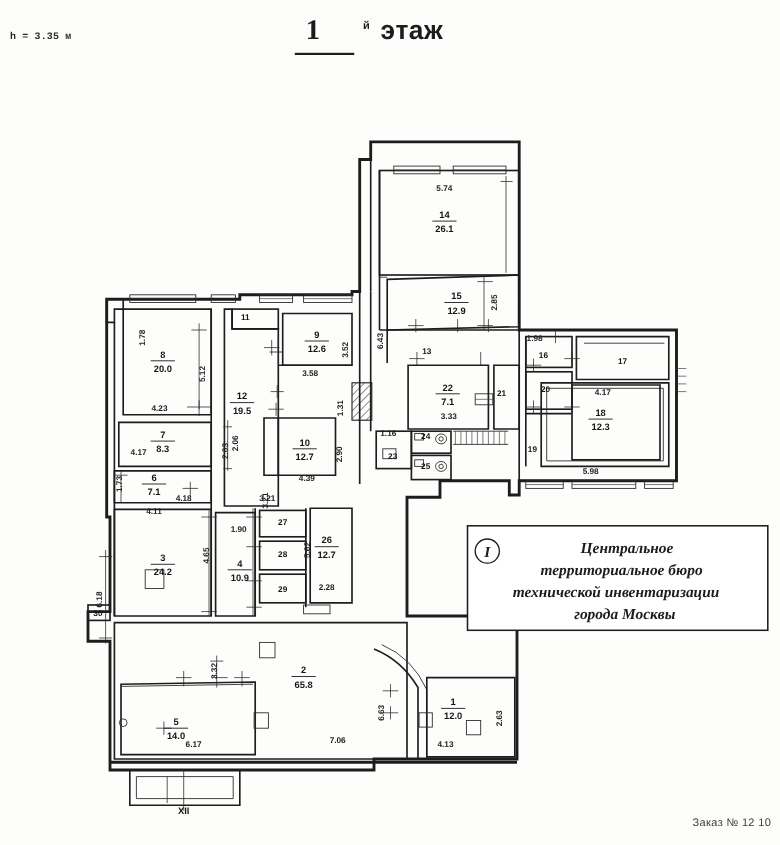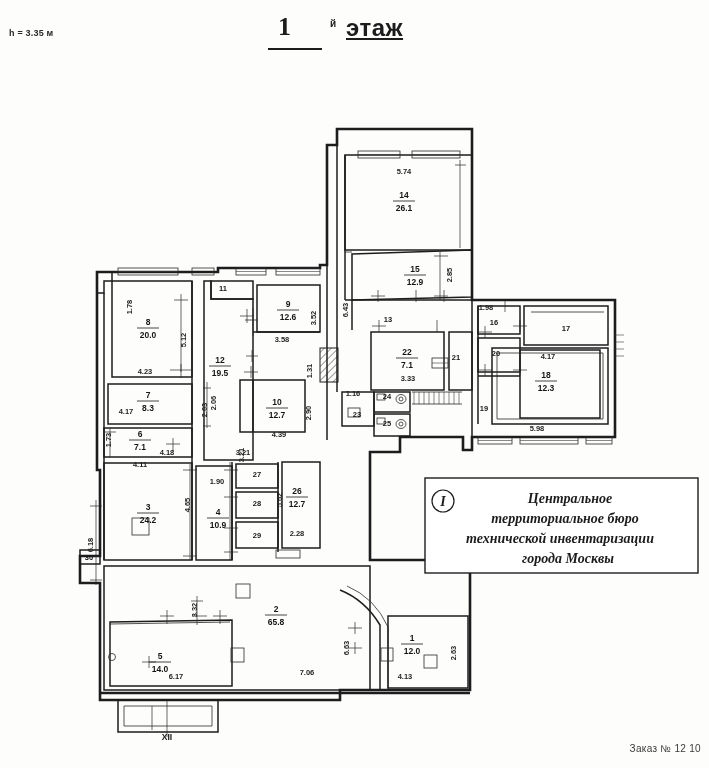--- a/index.html
+++ b/index.html
@@ -4,35 +4,34 @@
 <style>
   html,body{margin:0;padding:0;background:#ffffff;}
   body{
     width:709px;height:768px;overflow:hidden;position:relative;
     font-family:"Liberation Sans","DejaVu Sans",sans-serif;
     background:#fdfdfc;
   }
   #sheet{position:absolute;inset:0;}
   .hdr-h{
     position:absolute;left:9px;top:28px;
-    font-size:9px;font-weight:bold;color:#2b2b2b;letter-spacing:.2px;
+    font-size:9px;font-weight:bold;color:#2b2b2b;letter-spacing:.2px;font-family:Liberation Mono, monospace;
   }
   .title-wrap{
     position:absolute;left:260px;top:10px;width:200px;height:44px;
   }
   .t-num{
     position:absolute;left:18px;top:2px;font-size:26px;font-weight:bold;color:#1c1c1c;
     font-family:"Liberation Serif","DejaVu Serif",serif;
   }
   .t-rule{position:absolute;left:8px;top:38px;width:54px;height:2px;background:#1c1c1c;}
   .t-sup{position:absolute;left:70px;top:8px;font-size:10px;font-weight:bold;color:#1c1c1c;}
   .t-word{
     position:absolute;left:86px;top:4px;font-size:24px;font-weight:bold;color:#1c1c1c;
     letter-spacing:.5px;
-    text-decoration:underline;
   }
   .order{
     position:absolute;right:8px;bottom:14px;font-size:10px;color:#3a3a3a;font-weight:normal;
     letter-spacing:.3px;
   }
   svg{position:absolute;left:0;top:0;}
   .wall{fill:none;stroke:#1d1d1d;stroke-width:1.5;}
   .wall2{fill:none;stroke:#1d1d1d;stroke-width:2.6;}
   .thin{fill:none;stroke:#2a2a2a;stroke-width:0.8;}
   .hair{fill:none;stroke:#3a3a3a;stroke-width:0.6;}

